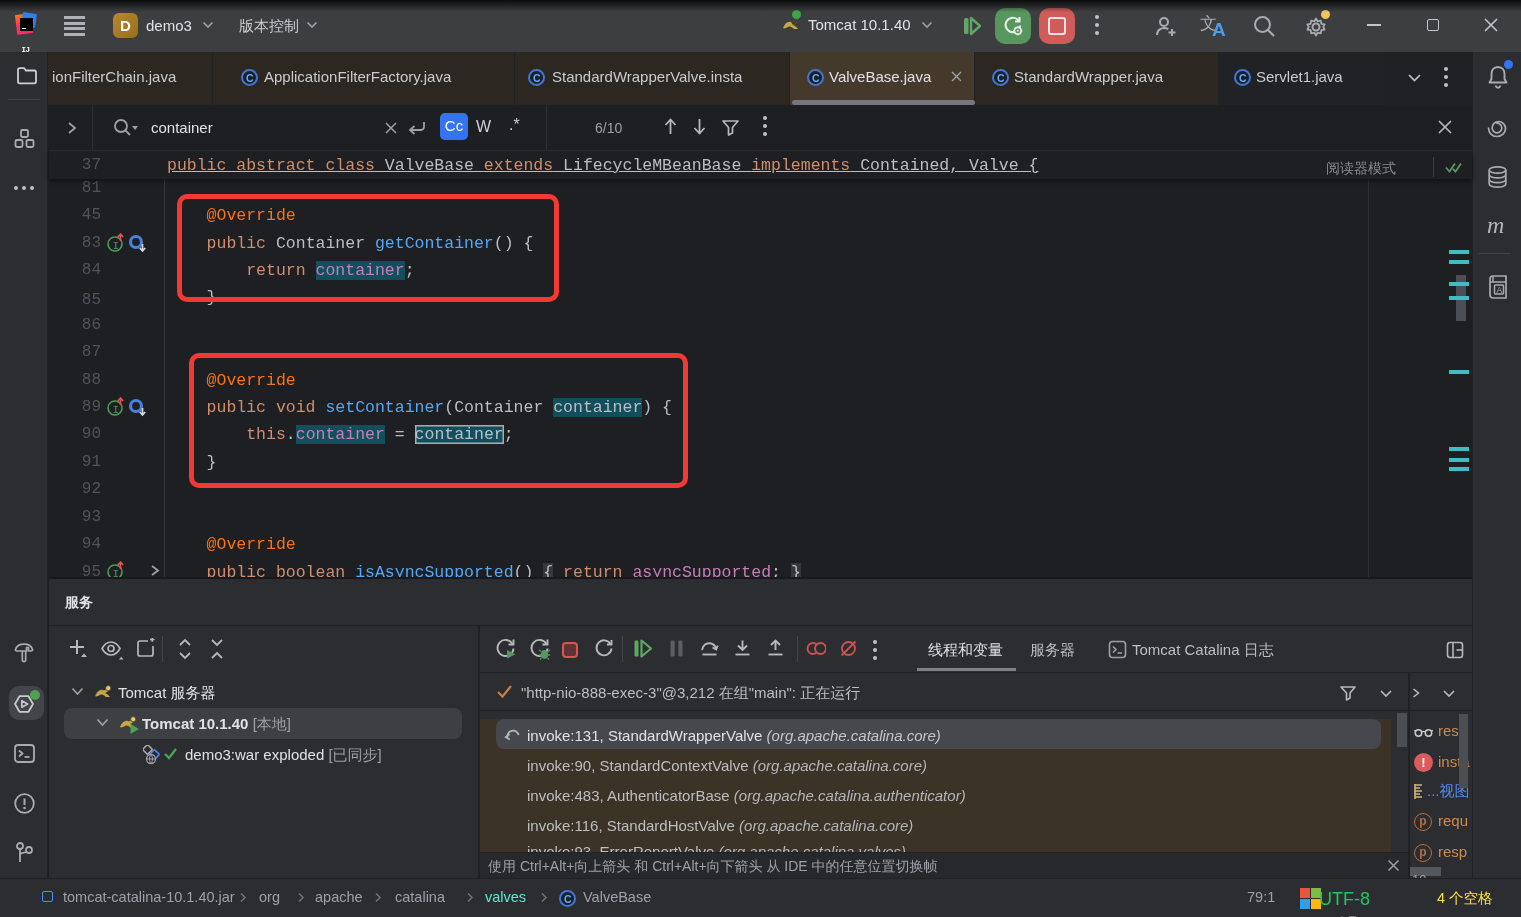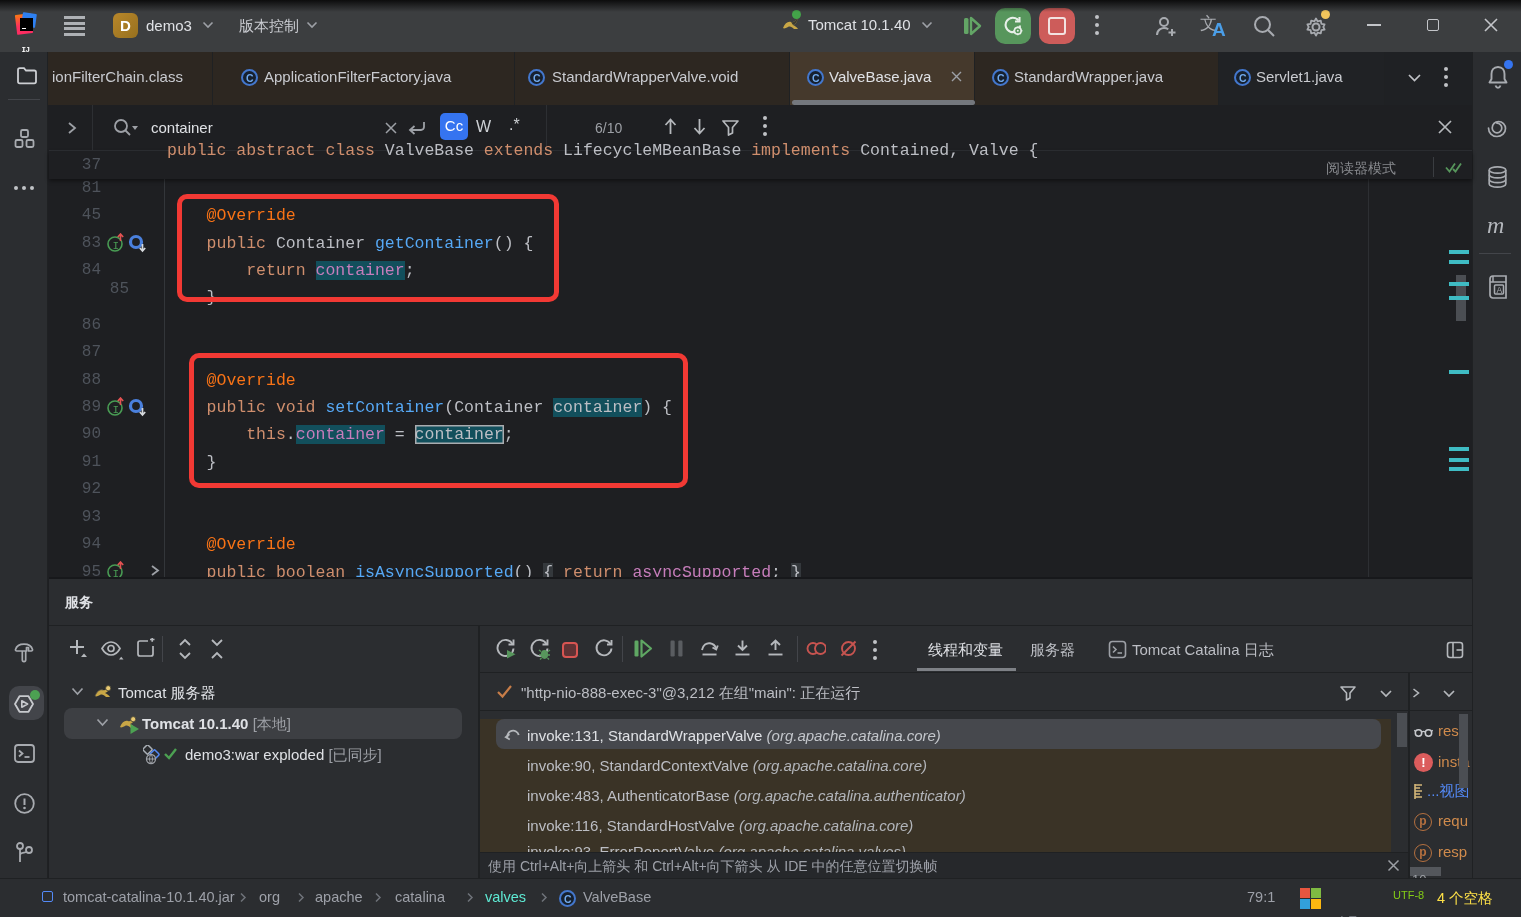--- a/index.html
+++ b/index.html
@@ -103,25 +103,25 @@
 <div class="abs" style="left:1367px;top:24px;width:14px;height:2px;background:#c3c5c9;"></div>
 <div class="abs" style="left:1427px;top:19px;width:12px;height:12px;border:1.6px solid #c3c5c9;border-radius:2px;"></div>
 <svg class="icon" style="left:1484px;top:18px;" width="14" height="14" viewBox="0 0 14 14">
     <path d="M1 1 L13 13 M13 1 L1 13" stroke="#c3c5c9" stroke-width="1.6"></path>
   </svg>
 
 <div class="abs" style="left:0;top:52px;width:1521px;height:53px;background:#1f2124;"></div>
 <div id="tabs">
 
   <div class="abs" style="left:48px;top:52px;width:165px;height:53px;background:#2d2721;border-right:1px solid #1f2123;"></div>
-  <div class="abs" style="left:52px;top:68px;color:#c9cbd0;font-size:15px;">ionFilterChain.class</div>
+  <div class="abs" style="left:52px;top:68px;color:#c9cbd0;font-size:15px;">ionFilterChain.java</div>
   <div class="abs" style="left:213px;top:52px;width:302px;height:53px;background:#2d2721;border-right:1px solid #1f2123;"></div>
   <div class="abs" style="left:264px;top:68px;color:#c9cbd0;font-size:15px;">ApplicationFilterFactory.java</div>
   <div class="abs" style="left:515px;top:52px;width:275px;height:53px;background:#2d2721;border-right:1px solid #1f2123;"></div>
-  <div class="abs" style="left:552px;top:68px;color:#c9cbd0;font-size:15px;">StandardWrapperValve.void</div>
+  <div class="abs" style="left:552px;top:68px;color:#c9cbd0;font-size:15px;">StandardWrapperValve.insta</div>
 
   <div class="abs" style="left:790px;top:52px;width:185px;height:53px;background:#45392c;border-right:1px solid #1f2123;"></div>
   <div class="abs" style="left:792px;top:100px;width:183px;height:5px;background:#74777d;border-radius:3px;"></div>
   <div class="abs" style="left:829px;top:68px;color:#dfe1e5;font-size:15px;">ValveBase.java</div>
   <svg class="icon" style="left:951px;top:71px;" width="11" height="11" viewBox="0 0 11 11">
       <path d="M1 1 L10 10 M10 1 L1 10" stroke="#9da0a6" stroke-width="1.4"></path>
     </svg>
   <div class="abs" style="left:975px;top:52px;width:244px;height:53px;background:#2d2721;border-right:1px solid #1f2123;"></div>
   <div class="abs" style="left:1014px;top:68px;color:#c9cbd0;font-size:15px;">StandardWrapper.java</div>
   <div class="abs" style="left:1219px;top:52px;width:166px;height:53px;background:#202225;border-right:1px solid #1f2123;"></div>
@@ -286,21 +286,21 @@
   <div class="abs" style="left:164px;top:179px;width:1px;height:398px;background:#33363a;"></div>
   <div class="abs" style="left:1368px;top:179px;width:1px;height:398px;background:#2d2f33;"></div>
 
   <div class="abs" style="left:177px;top:194px;width:382px;height:108px;border:5px solid #f23934;border-radius:10px;z-index:5;"></div>
   <div class="abs" style="left:189px;top:353px;width:499px;height:135px;border:5px solid #f23934;border-radius:10px;z-index:5;"></div>
 
   <div class="ln" style="top:175px;">81</div>
   <div class="ln" style="top:202px;">45</div>
   <div class="ln" style="top:230px;">83</div>
   <div class="ln" style="top:257px;">84</div>
-  <div class="ln" style="top:276px;margin-left:28px;">85</div>
+  <div class="ln" style="top:287px;">85</div>
   <div class="ln" style="top:312px;">86</div>
   <div class="ln" style="top:339px;">87</div>
   <div class="ln" style="top:367px;">88</div>
   <div class="ln" style="top:394px;">89</div>
   <div class="ln" style="top:421px;">90</div>
   <div class="ln" style="top:449px;">91</div>
   <div class="ln" style="top:476px;">92</div>
   <div class="ln" style="top:504px;">93</div>
   <div class="ln" style="top:531px;">94</div>
   <div class="ln" style="top:559px;">95</div>
@@ -338,21 +338,21 @@
     <circle cx="9" cy="11" r="7" fill="#1e1f22" stroke="#499c54" stroke-width="1.6"></circle>
     <text x="6.5" y="15.5" font-size="11" fill="#499c54" font-family="Liberation Mono">I</text>
     <path d="M14.5 8 L14.5 1.5 M11.8 4 L14.5 1 L17.2 4" fill="none" stroke="#e35252" stroke-width="1.6"></path>
   </svg>
   <svg class="icon" style="left:149px;top:564px;" width="12" height="13" viewBox="0 0 12 13">
       <path d="M3 2 L9 6.5 L3 11" stroke="#9da0a6" stroke-width="1.8" fill="none"></path>
     </svg>
 
   <div class="abs" style="left:49px;top:151px;width:1423px;height:28px;background:#1e1f22;box-shadow:0 2px 4px rgba(0,0,0,.45);"></div>
   <div class="ln" style="top:152px;z-index:3;">37</div>
-  <div class="cl" style="top:137px;z-index:3;"><span class="kw">public abstract class</span> ValveBase <span class="kw">extends</span> LifecycleMBeanBase <span class="kw">implements</span> Contained, Valve {</div>
+  <div class="cl" style="top:152px;z-index:3;text-decoration:underline;"><span class="kw">public abstract class</span> ValveBase <span class="kw">extends</span> LifecycleMBeanBase <span class="kw">implements</span> Contained, Valve {</div>
 
   <div class="abs" style="left:1326px;top:160px;color:#87898d;font-size:14px;z-index:3;">阅读器模式</div>
   <div class="abs" style="left:1433px;top:157px;width:1px;height:20px;background:#3a3d41;z-index:3;"></div>
   <svg class="icon" style="left:1445px;top:161px;z-index:3;" width="17" height="13" viewBox="0 0 17 13">
     <path d="M1 6.5 L4.5 10.5 L10 2.5" fill="none" stroke="#57965c" stroke-width="1.8"></path>
     <path d="M8 8 L10.5 10.5 L16 2.5" fill="none" stroke="#57965c" stroke-width="1.8"></path>
   </svg>
 
   <div class="abs" style="left:1449px;top:250px;width:20px;height:4px;background:#3fbcc4;"></div>
   <div class="abs" style="left:1449px;top:260px;width:20px;height:4px;background:#3fbcc4;"></div>
@@ -582,15 +582,15 @@
   <div class="cls" style="left:559px;top:890px;"></div>
   <div class="abs" style="left:583px;top:889px;color:#9da0a8;font-size:14.5px;">ValveBase</div>
   <div class="abs" style="left:1247px;top:889px;color:#9da0a8;font-size:14.5px;">79:1</div>
   <div class="abs" style="left:1300px;top:888px;width:21px;height:21px;">
     <div class="abs" style="left:0;top:0;width:10px;height:10px;background:#e8563f;"></div>
     <div class="abs" style="left:11px;top:0;width:10px;height:10px;background:#7fba42;"></div>
     <div class="abs" style="left:0;top:11px;width:10px;height:10px;background:#32a0da;"></div>
     <div class="abs" style="left:11px;top:11px;width:10px;height:10px;background:#fcb811;"></div>
   </div>
   <div class="abs" style="left:1340px;top:889px;color:#6f737a;font-size:14.5px;margin-top:24px;">LF</div>
-  <div class="abs" style="left:1393px;top:889px;color:#84cc16;font-size:11px;">UTF-8</div>
+  <div class="abs" style="left:1319px;top:889px;color:#22c55e;font-size:18px;">UTF-8</div>
   <div class="abs" style="left:1437px;top:889px;color:#fde047;font-size:14.5px;">4 个空格</div>
 </div>
 
 </body></html>

